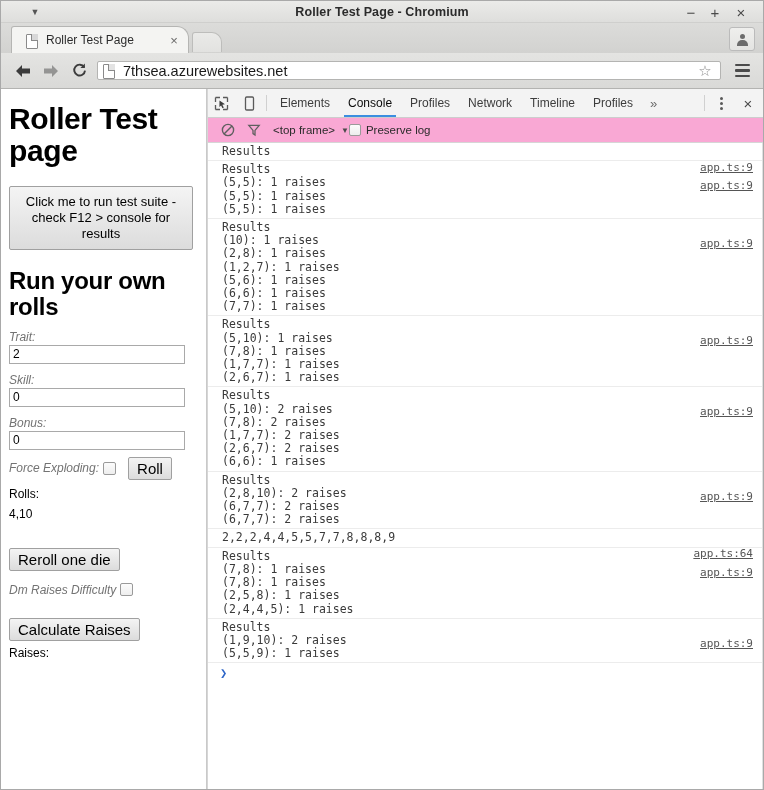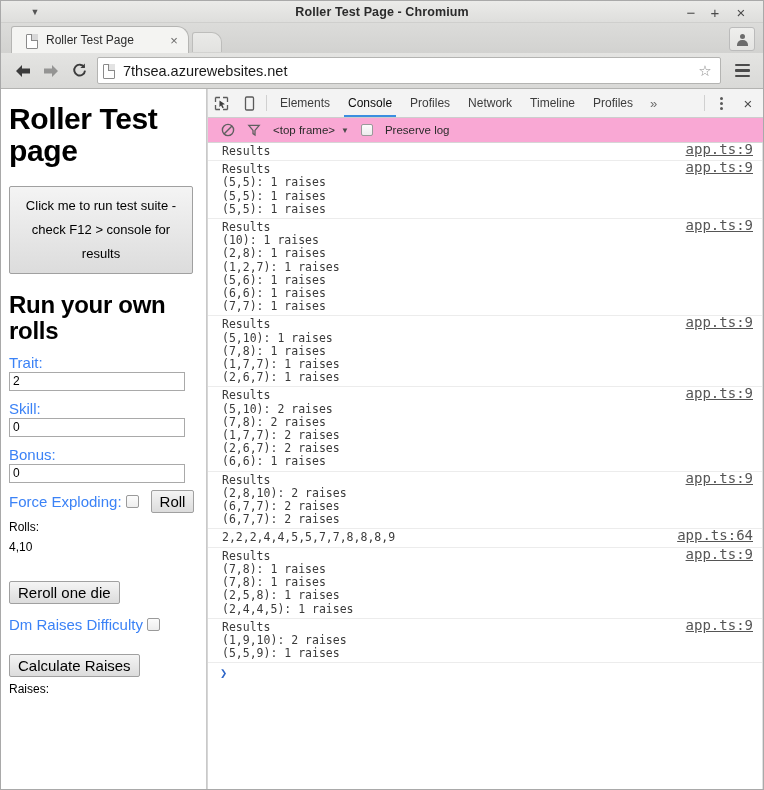--- a/index.html
+++ b/index.html
@@ -118,21 +118,21 @@
     border-bottom: 1px solid #b3b3b1;
   }
   .navbtn {
     width: 28px; height: 28px; flex: 0 0 28px;
     display: flex; align-items: center; justify-content: center;
     color: #3c3c3c;
   }
   #btn-forward { color: #3c3c3c; opacity: .45; }
   .arrow-svg { display: block; }
   #omnibox {
-    flex: 1 1 auto; height: 27px; margin: 0 6px 0 4px;
+    flex: 1 1 auto; height: 19px; margin: 0 6px 0 4px;
     background: #fff; border: 1px solid #b4b4b2; border-radius: 2px;
     display: flex; align-items: center; padding: 0 4px 0 5px;
   }
   #omni-icon { width: 13px; height: 15px; flex: 0 0 13px; margin-right: 7px; position: relative; }
   #omni-icon::before {
     content: ""; position: absolute; left: 0; top: 1px;
     width: 10px; height: 13px;
     border: 1px solid #8a8a8a; background: #fff; border-radius: 1px;
   }
   #omni-icon::after {
@@ -164,29 +164,29 @@
   }
   #page h1 {
     font-size: 30px; font-weight: bold; line-height: 1.08;
     margin: 14px 0 0 0; color: #000; letter-spacing: -0.4px;
   }
   #run-suite-btn {
     display: block;
     width: 184px; margin: 18px 0 0 0;
     padding: 7px 14px;
     font-family: "Liberation Sans", sans-serif;
-    font-size: 13px; line-height: 24px; color: #000; text-align: center;
+    font-size: 13px; line-height: 16px; color: #000; text-align: center;
     background: linear-gradient(#f4f4f4, #dcdcdc);
     border: 1px solid #a0a0a0; border-radius: 2px;
   }
   #page h2 {
     font-size: 24px; font-weight: bold; line-height: 1.1;
     margin: 18px 0 0 0; color: #000; letter-spacing: -0.3px;
   }
-  .field-label { font-size: 15px; color: #3b82f6; margin: 9px 0 1px 0; }
+  .field-label { font-size: 12px; color: #737373; margin: 9px 0 1px 0; font-style: italic; }
   .text-input {
     display: block; width: 176px; height: 19px;
     font-family: "Liberation Sans", sans-serif;
     font-size: 12px; color: #000;
     padding: 1px 3px;
     border: 1px solid #a9a9a9; background: #fff;
     border-radius: 0;
   }
   .inline-row { display: flex; align-items: center; margin-top: 7px; }
   .inline-row .field-label { margin: 0; }
@@ -248,43 +248,43 @@
     flex: 0 0 25px; height: 25px;
     display: flex; align-items: center;
     background: #f9a8d4;
     border-bottom: 1px solid #d6d6d6;
     padding-left: 7px;
     font-size: 11.5px; color: #2b2b2b;
   }
   #dt-filterbar .fb-icon { width: 26px; display: flex; align-items: center; justify-content: center; color: #5f5f5f; }
   #frame-select { display: flex; align-items: center; margin-left: 6px; gap: 6px; }
   #frame-caret { font-size: 8px; color: #4a4a4a; }
-  #preserve-wrap { display: flex; align-items: center; margin-left: 12px; gap: 12px; }
+  #preserve-wrap { display: flex; align-items: center; margin-left: 0; gap: 5px; }
   #preserve-cb {
     width: 12px; height: 12px; border: 1px solid #9a9a9a;
     background: linear-gradient(#fcfcfc,#ededed); border-radius: 2px;
   }
 
   #console {
     flex: 1 1 auto; min-height: 0; overflow: hidden;
     background: #fff;
     font-family: "DejaVu Sans Mono", "Liberation Mono", monospace;
     font-size: 11.5px; line-height: 13.2px; color: #333;
     border-right: 1px solid #e0e0e0;
   }
   .cmsg {
     position: relative;
     padding: 2px 8px 2px 14px;
     border-bottom: 1px solid #ececec;
     min-height: 18px;
   }
   .cmsg-line { white-space: pre; color: #3a3a3a; }
   .cmsg-src {
-    position: absolute; right: 9px; top: 0;
-    font-size: 14px; color: #555; text-decoration: underline;
+    position: absolute; right: 9px; top: 18px;
+    font-size: 11px; color: #555; text-decoration: underline;
   }
   #cprompt { padding: 4px 8px 2px 12px; color: #2f66c8; font-size: 12px; }
   #cprompt span { font-family: "DejaVu Sans Mono", monospace; }
 </style>
 </head>
 <body>
 
 <div id="window">
 
   <div id="titlebar">

